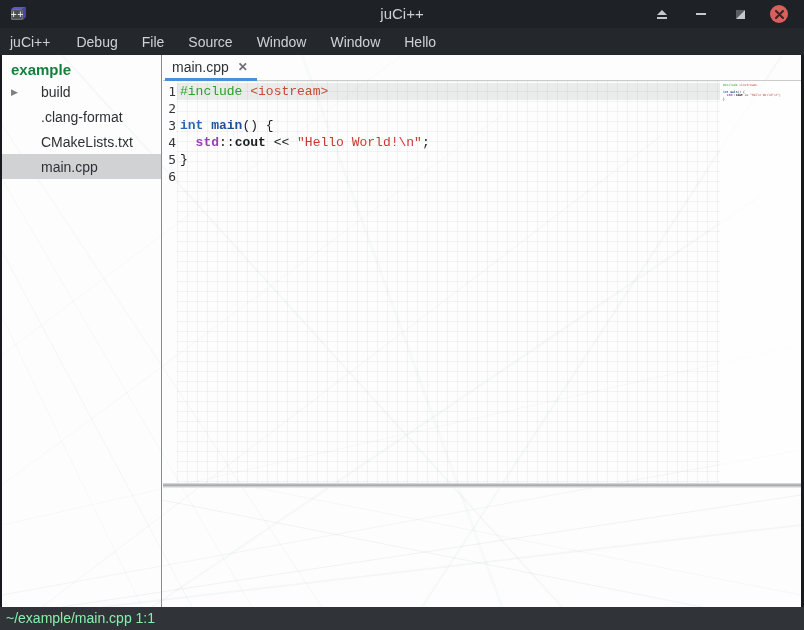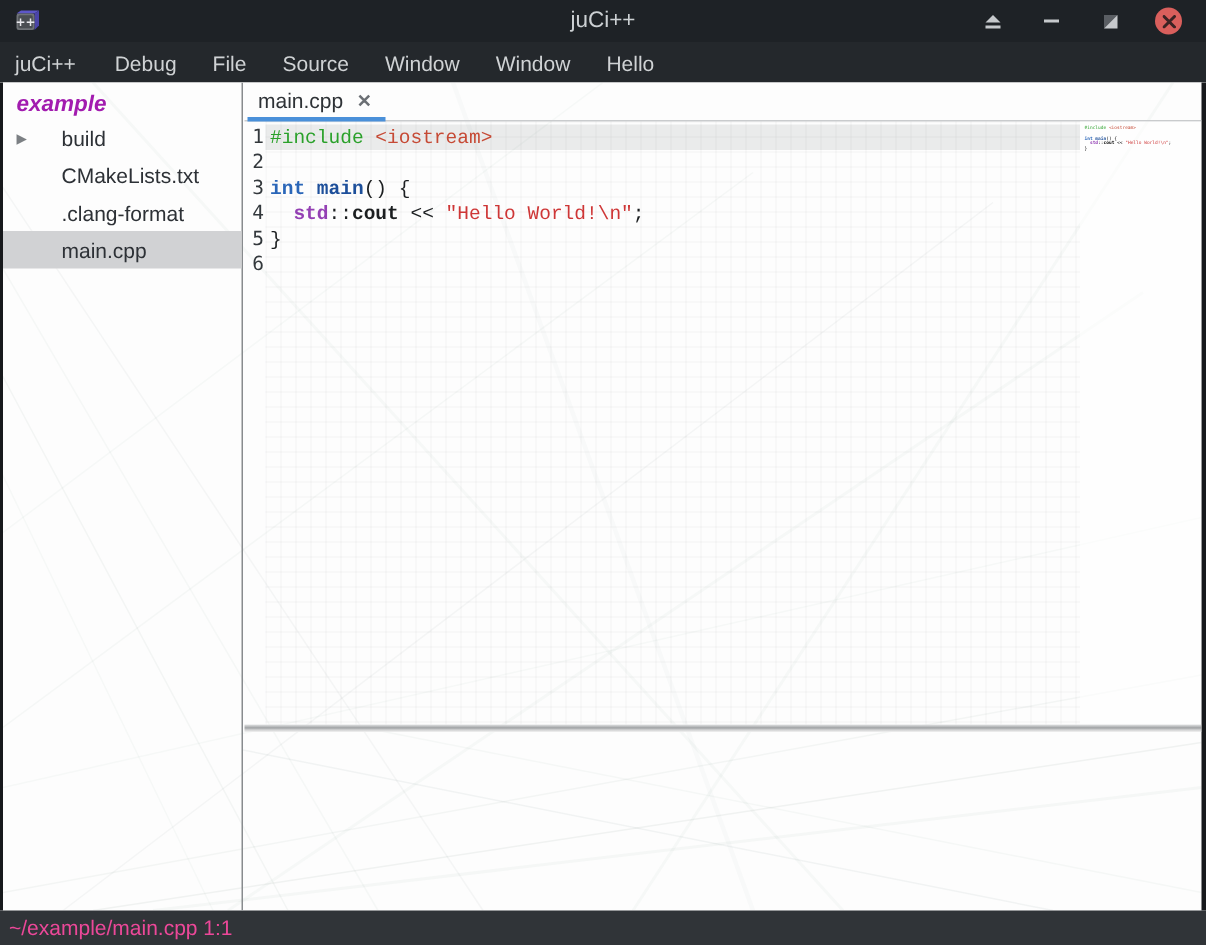--- a/index.html
+++ b/index.html
@@ -34,22 +34,22 @@
   
   .content {
     position:absolute; top:55px; bottom:23px; left:0; right:0;
     background:#fdfdfd; overflow:hidden;
     border-left:2px solid #17191c; border-right:3px solid #17191c;
   }
   .texture { position:absolute; top:0; left:0; pointer-events:none; z-index:0; }
   
   .sidebar { position:absolute; left:0; top:0; bottom:0; width:160px;
     border-right:1px solid #888b8e; z-index:2; }
-  .tree-root { font-size:15px; font-weight:bold; color:#a21caf;
-    padding:6px 0 4px 9px; height:24px;font-style:italic; }
+  .tree-root { font-size:15px; font-weight:bold; color:#15803d;
+    padding:6px 0 4px 9px; height:24px; }
   .tree-row { height:25px; display:flex; align-items:center; position:relative;
     font-size:14px; color:#2d3136; }
   .tree-row .expander { position:absolute; left:9px; width:10px;
     font-size:9px; color:#7c8084; line-height:10px; }
   .tree-row .tree-label { padding-left:39px; }
   .tree-row.selected { background:#d1d2d4; }
   
   .main { position:absolute; left:161px; top:0; right:0; bottom:0; z-index:1; }
   .tabbar { position:absolute; top:0; left:0; right:0; height:26px;
     border-bottom:1px solid #c9cbcd; }
@@ -72,21 +72,21 @@
   .code-line.current { background:rgba(40,44,48,0.085); }
   .minimap { position:absolute; right:0; top:0; bottom:0; width:81px;
     background:rgba(255,255,255,0.55); padding:3px 0 0 3px; }
   .mini-line { height:3.4px; font-family:"DejaVu Sans Mono", monospace;
     font-size:3px; line-height:3.4px; white-space:pre; letter-spacing:0; }
   .splitter { position:absolute; top:428px; left:0; right:0; height:5px;
     background:linear-gradient(#e2e3e4, #9fa2a4 45%, #c7c8c9 65%, #f2f2f2); }
   .bottom-panel { position:absolute; top:433px; left:0; right:0; bottom:0; }
   
   .statusbar { position:absolute; bottom:0; left:0; right:0; height:23px;
-    background:#303438; color:#ec4899; font-size:14px; line-height:23px;
+    background:#303438; color:#86efac; font-size:14px; line-height:23px;
     padding-left:6px; }
 </style>
 </head>
 <body>
 
 <div class="window">
 
   <div class="titlebar">
     <svg class="logo" viewBox="0 0 20 18">
       <polygon points="3,4 15,4 18,2 6,2" fill="#5d57c8"></polygon>
@@ -159,24 +159,24 @@
     </svg>
 
     <div class="sidebar">
       <div class="tree-root">example</div>
       <div>
           <div class="tree-row">
             <span class="expander">▶</span>
             <span class="tree-label">build</span>
           </div>
           <div class="tree-row">
+            <span class="tree-label">.clang-format</span>
+          </div>
+          <div class="tree-row">
             <span class="tree-label">CMakeLists.txt</span>
-          </div>
-          <div class="tree-row">
-            <span class="tree-label">.clang-format</span>
           </div>
           <div class="tree-row selected">
             <span class="tree-label">main.cpp</span>
           </div>
         </div>
     </div>
 
     <div class="main">
 
       <div class="tabbar">

